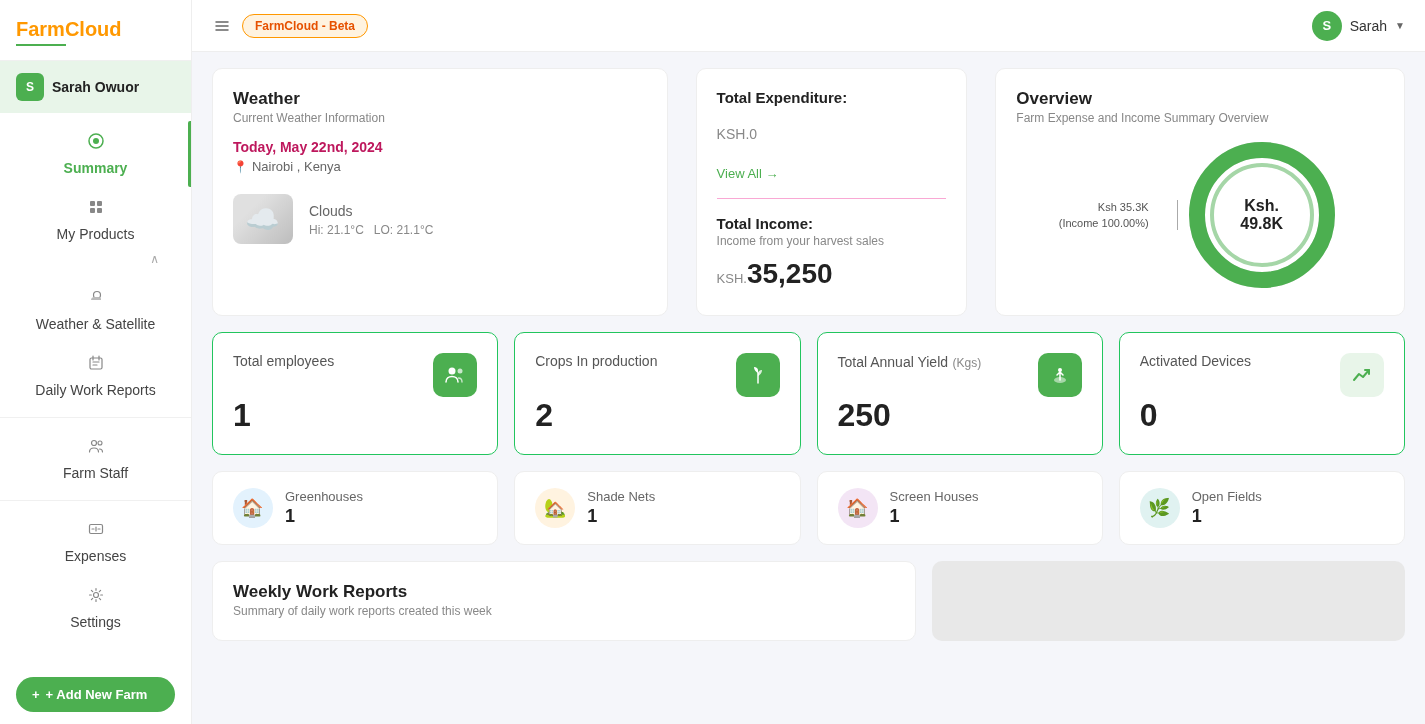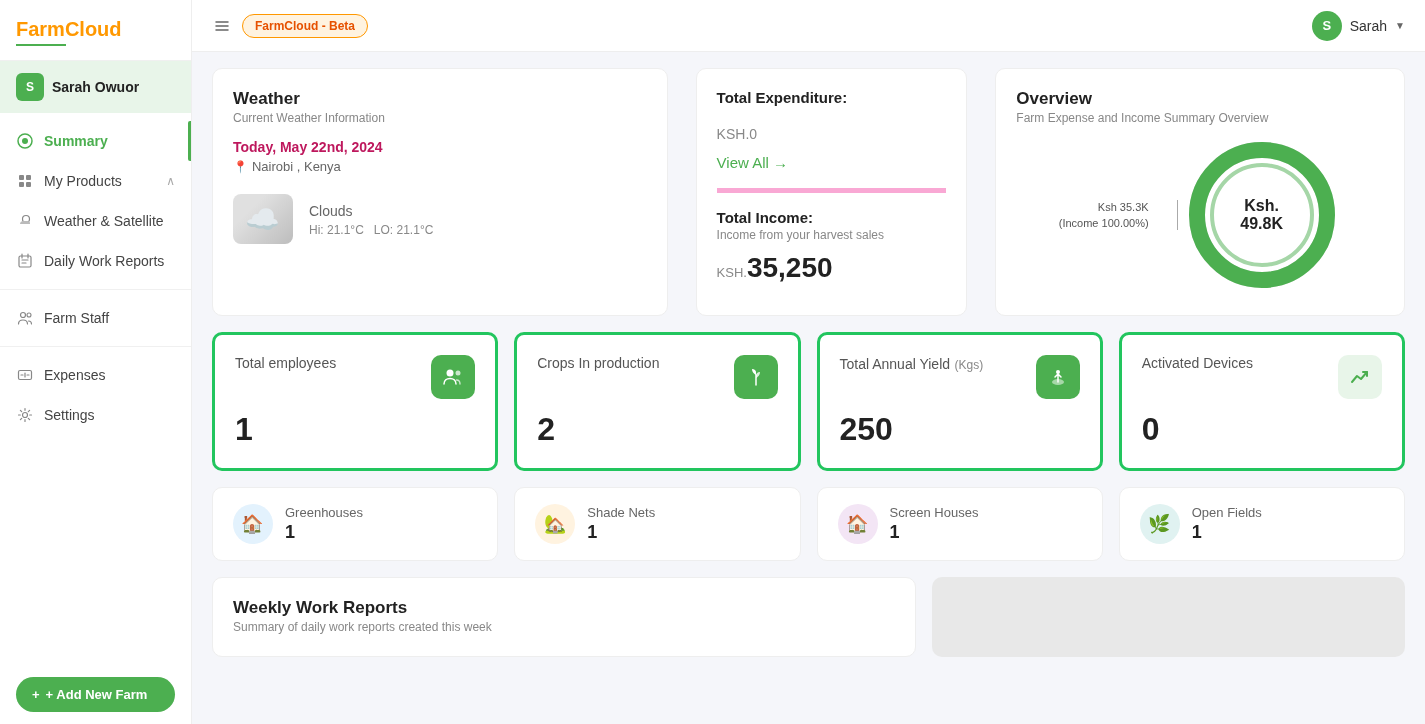--- a/index.html
+++ b/index.html
@@ -42,26 +42,27 @@
       width: 28px; height: 28px;
       background: #4caf50;
       border-radius: 6px;
       display: flex; align-items: center; justify-content: center;
       color: #fff; font-size: 12px; font-weight: 600;
     }
     .sidebar-user-name { font-size: 14px; font-weight: 600; color: #222; }
     .sidebar-nav { display: flex; flex-direction: column; flex: 1; padding: 8px 0; }
     .sidebar-item {
       display: flex; align-items: center;
-      padding: 11px 16px;
+      padding: 11px 32px;
       gap: 10px;
       cursor: pointer;
       font-size: 14px;
       color: #444;
       position: relative;
+      flex-direction: column;
     }
     .sidebar-item.active {
       color: #4caf50;
       font-weight: 600;
     }
     .sidebar-item.active::after {
       content: '';
       position: absolute;
       right: 0; top: 0; bottom: 0;
       width: 3px;
@@ -154,25 +155,25 @@
       width: 60px; height: 50px;
       background: linear-gradient(135deg, #e0e0e0 30%, #bdbdbd 100%);
       border-radius: 8px;
       display: flex; align-items: center; justify-content: center;
       font-size: 28px;
     }
     .weather-temp { font-size: 36px; font-weight: 700; color: #222; }
     .weather-desc { font-size: 14px; color: #666; margin-top: 2px; }
     .weather-hi-lo { font-size: 12px; color: #888; margin-top: 4px; }
 
-    .finance-top { border-bottom: 5px solid #f9a8d4; padding-bottom: 16px; margin-bottom: 16px; }
+    .finance-top { border-bottom: 1px solid #f9a8d4; padding-bottom: 16px; margin-bottom: 16px; }
     .finance-label { font-size: 15px; font-weight: 600; color: #222; }
     .finance-amount-zero { font-size: 28px; font-weight: 700; color: #222; margin-top: 8px; }
     .finance-amount-zero span { font-size: 14px; color: #888; font-weight: 400; }
-    .finance-view-all { font-size: 15px; color: #4caf50; cursor: pointer; margin-top: 8px; display: inline-flex; align-items: center; gap: 3px; }
+    .finance-view-all { font-size: 13px; color: #4caf50; cursor: pointer; margin-top: 20px; display: inline-flex; align-items: center; gap: 3px; }
     .finance-income-label { font-size: 15px; font-weight: 600; color: #222; }
     .finance-income-sub { font-size: 12px; color: #888; margin-top: 2px; }
     .finance-income-amount { font-size: 28px; font-weight: 700; color: #222; margin-top: 10px; }
     .finance-income-amount span { font-size: 13px; color: #888; font-weight: 400; }
 
     
     .overview-inner { display: flex; align-items: center; justify-content: center; margin-top: 10px; position: relative; }
     .donut-container { position: relative; width: 160px; height: 160px; }
     .donut-center-text {
       position: absolute; top: 50%; left: 50%;
@@ -183,24 +184,23 @@
     }
     svg.donut { width: 160px; height: 160px; }
 
     
     .stat-cards-row { display: flex; gap: 16px; }
     .stat-card {
       flex: 1;
       background: #fff;
       border-radius: 10px;
       padding: 20px;
-      border: 3px solid #22c55e;
+      border: 1px solid #22c55e;
       display: flex;
       flex-direction: column;
-      gap: 12px;
     }
     .stat-card-header { display: flex; align-items: flex-start; justify-content: space-between; }
     .stat-card-title { font-size: 14px; color: #555; font-weight: 500; }
     .stat-card-title-small { font-size: 12px; color: #888; }
     .stat-card-value { font-size: 32px; font-weight: 700; color: #222; }
     .stat-icon {
       width: 44px; height: 44px;
       background: #4caf50;
       border-radius: 10px;
       display: flex; align-items: center; justify-content: center;

